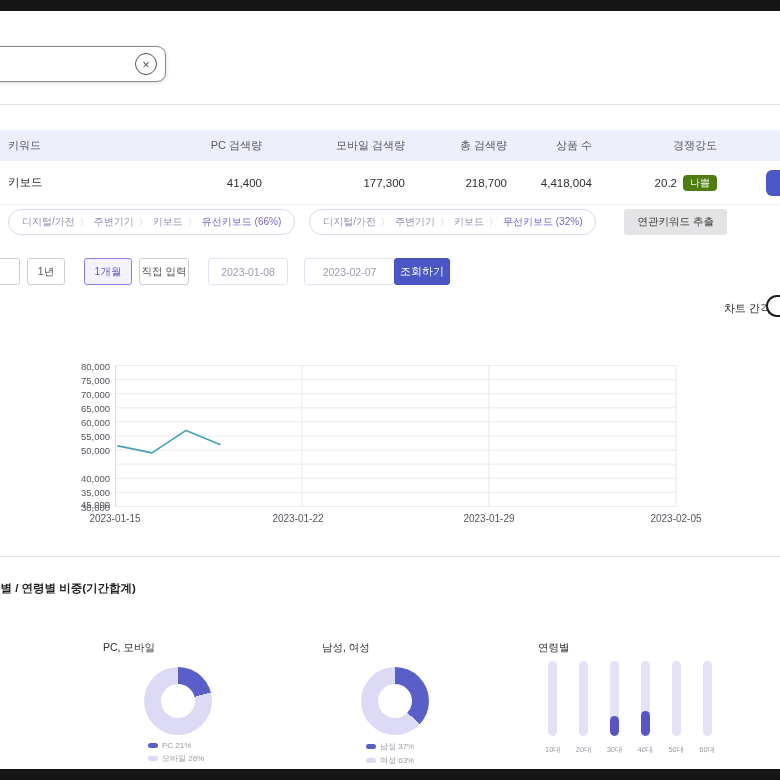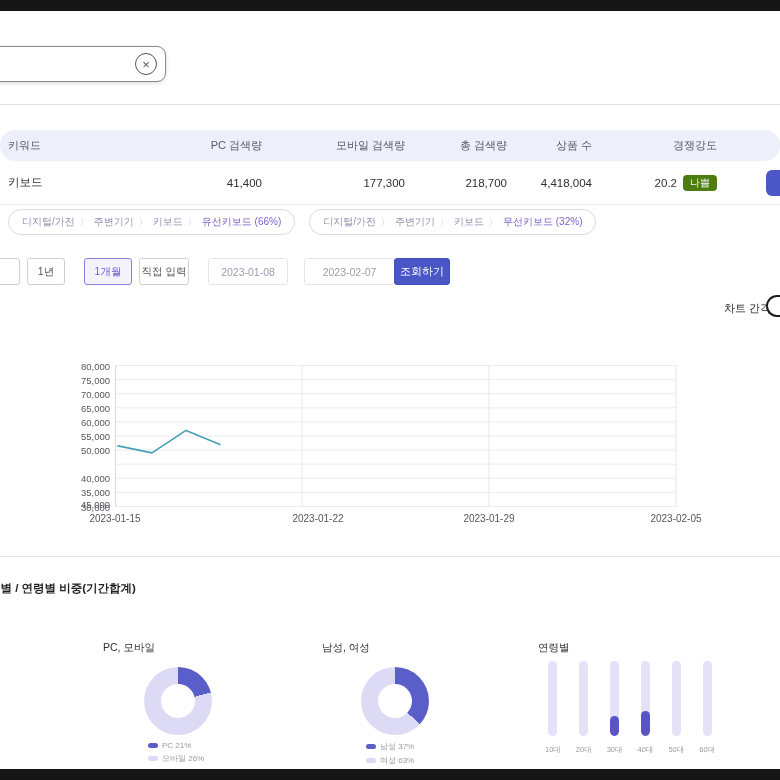--- a/index.html
+++ b/index.html
@@ -19,21 +19,21 @@
   #clear-btn { position: absolute; right: 8px; top: 6px; width: 22px; height: 22px;
     border: 1.5px solid #555; border-radius: 50%; background: #fff; color: #555;
     display: flex; align-items: center; justify-content: center; font-size: 13px; line-height: 1; cursor: pointer; }
 
   .hdivider { position: absolute; left: 0; width: 780px; height: 1px; background: #e2e2e2; }
   #divider1 { top: 104px; }
   #divider2 { top: 556px; }
 
   
   #thead { position: absolute; left: 0; top: 130px; width: 780px; height: 31px;
-    background: #edeffa; display: flex; align-items: center; font-size: 11px; color: #5a5a66; border-radius: 15px; }
+    background: #edeffa; display: flex; align-items: center; font-size: 11px; color: #5a5a66; }
   #trow { position: absolute; left: 0; top: 161px; width: 780px; height: 44px;
     border-bottom: 1px solid #efefef; display: flex; align-items: center;
     font-size: 11.5px; color: #2e2e34; }
   .c-kw { width: 140px; text-align: left; padding-left: 8px; }
   .c-pc { width: 122px; text-align: right; }
   .c-mob { width: 143px; text-align: right; }
   .c-tot { width: 102px; text-align: right; }
   .c-prod { width: 85px; text-align: right; }
   .c-comp { width: 125px; display: flex; justify-content: flex-end; align-items: center; gap: 6px; }
   #comp-badge { background: #4d7c0f; color: #fff; font-size: 10px; padding: 3px 7px;
@@ -142,20 +142,21 @@
     </div>
     <div class="chip">
       <span>디지털/가전</span>
       <span class="sep">〉</span>
       <span>주변기기</span>
       <span class="sep">〉</span>
       <span>키보드</span>
       <span class="sep">〉</span>
       <span class="leaf">무선키보드 (32%)</span>
     </div>
+    <button id="extract-btn">연관키워드 추출</button>
   </div>
 
   <div class="ctl" id="period-partial"></div>
   <div class="ctl" id="period-1y">1년</div>
   <div class="ctl" id="period-1m">1개월</div>
   <div class="ctl" id="period-custom">직접 입력</div>
   <div class="ctl" id="date-from">2023-01-08</div>
   <div class="ctl" id="date-to">2023-02-07</div>
   <div class="ctl" id="submit-btn">조회하기</div>
 
@@ -188,21 +189,21 @@
       <line x1="0" y1="132.4" x2="561" y2="132.4" stroke="#ececf0" stroke-width="1"></line>
       <line x1="0" y1="146.5" x2="561" y2="146.5" stroke="#ececf0" stroke-width="1"></line>
       <line x1="0" y1="5.5" x2="0" y2="146.5" stroke="#b9b9c2" stroke-width="1"></line>
       <line x1="187" y1="5.5" x2="187" y2="146.5" stroke="#e6e6ea" stroke-width="1"></line>
       <line x1="374" y1="5.5" x2="374" y2="146.5" stroke="#e6e6ea" stroke-width="1"></line>
       <line x1="561" y1="5.5" x2="561" y2="146.5" stroke="#e6e6ea" stroke-width="1"></line>
       <polyline points="3,85.9 37,92.9 71,70.4 105,84.5" fill="none" stroke="#45a0b5" stroke-width="1.6" stroke-linejoin="round" stroke-linecap="round"></polyline>
     </svg>
   <div id="x-labels">
       <div class="xlab" style="left: 75px;">2023-01-15</div>
-      <div class="xlab" style="left: 278px;">2023-01-22</div>
+      <div class="xlab" style="left: 258px;">2023-01-22</div>
       <div class="xlab" style="left: 449px;">2023-01-29</div>
       <div class="xlab" style="left: 636px;">2023-02-05</div>
     </div>
 
   <div class="hdivider" id="divider2"></div>
 
   <div id="section-title">성별 / 연령별 비중(기간합계)</div>
 
   <div class="mini-title" style="left:103px">PC, 모바일</div>
   <div class="donut" id="donut0" style="left: 144px; top: 667px; background: conic-gradient(rgb(90, 94, 201) 0deg, rgb(90, 94, 201) 21%, rgb(220, 218, 245) 21%, rgb(220, 218, 245) 100%);">

